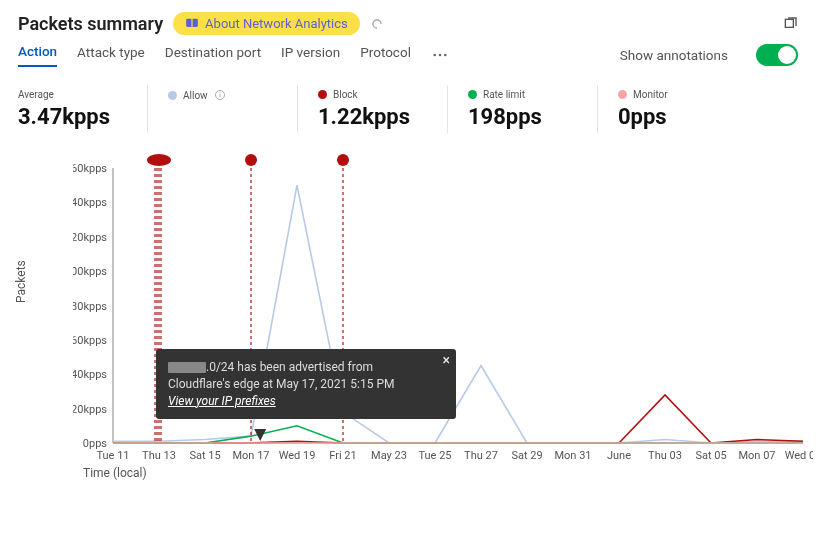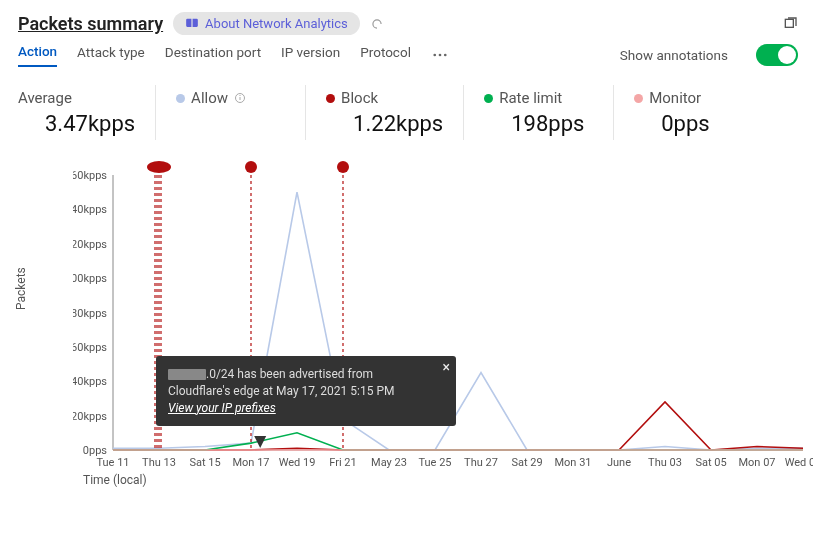--- a/index.html
+++ b/index.html
@@ -16,27 +16,26 @@
   }
   .header-row {
     display: flex;
     align-items: center;
     gap: 10px;
   }
   .title {
     font-size: 18px;
     font-weight: 600;
     color: #222;
-    text-decoration: underline;
   }
   .link-pill {
     display: inline-flex;
     align-items: center;
     gap: 6px;
-    background: #e5e5e5;
+    background: #fde047;
     color: #5c5fd8;
     border-radius: 16px;
     padding: 4px 12px;
     font-size: 13px;
   }
   .link-pill .pill-icon { display:inline-flex; }
   .loading-icon { color:#999; display:inline-flex; }
   .expand-icon {
     margin-left: auto;
     color:#555;
@@ -75,36 +74,35 @@
   }
   .stat {
     padding: 4px 20px 4px 0;
     border-right: 1px solid #e5e5e5;
     margin-right: 20px;
     min-width: 130px;
   }
   .stat:first-child{ padding-left: 0;}
   .stat:last-child{ border-right:none; }
   .stat-label {
-    font-size: 15px;
+    font-size: 10px;
     color:#555;
     display:flex;
     align-items:center;
     gap:6px;
     margin-bottom: 4px;
   }
   .legend-dot {
     width:9px; height:9px; border-radius:50%;
     display:inline-block;
   }
   .stat-value {
     font-size: 22px;
-    font-weight:400;
+    font-weight:700;
     color:#111;
-    margin-left:27px;
   }
   .info-icon { display:inline-flex; color:#aaa;}
   .chart-area {
     position:relative;
     margin-top: 20px;
     height: 340px;
   }
   .y-label {
     position:absolute;
     left:-4px; top:50%;

